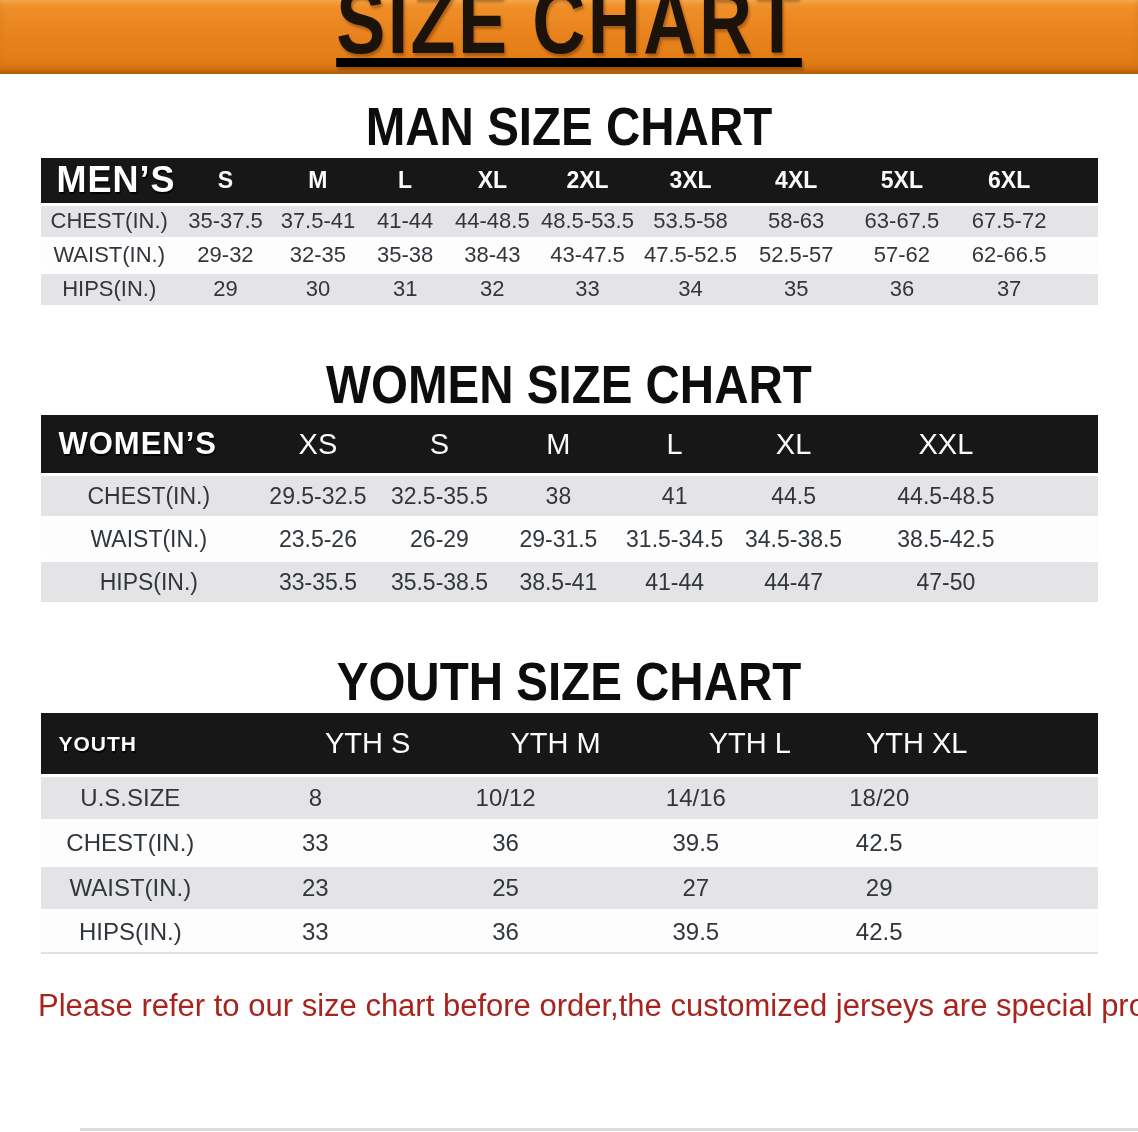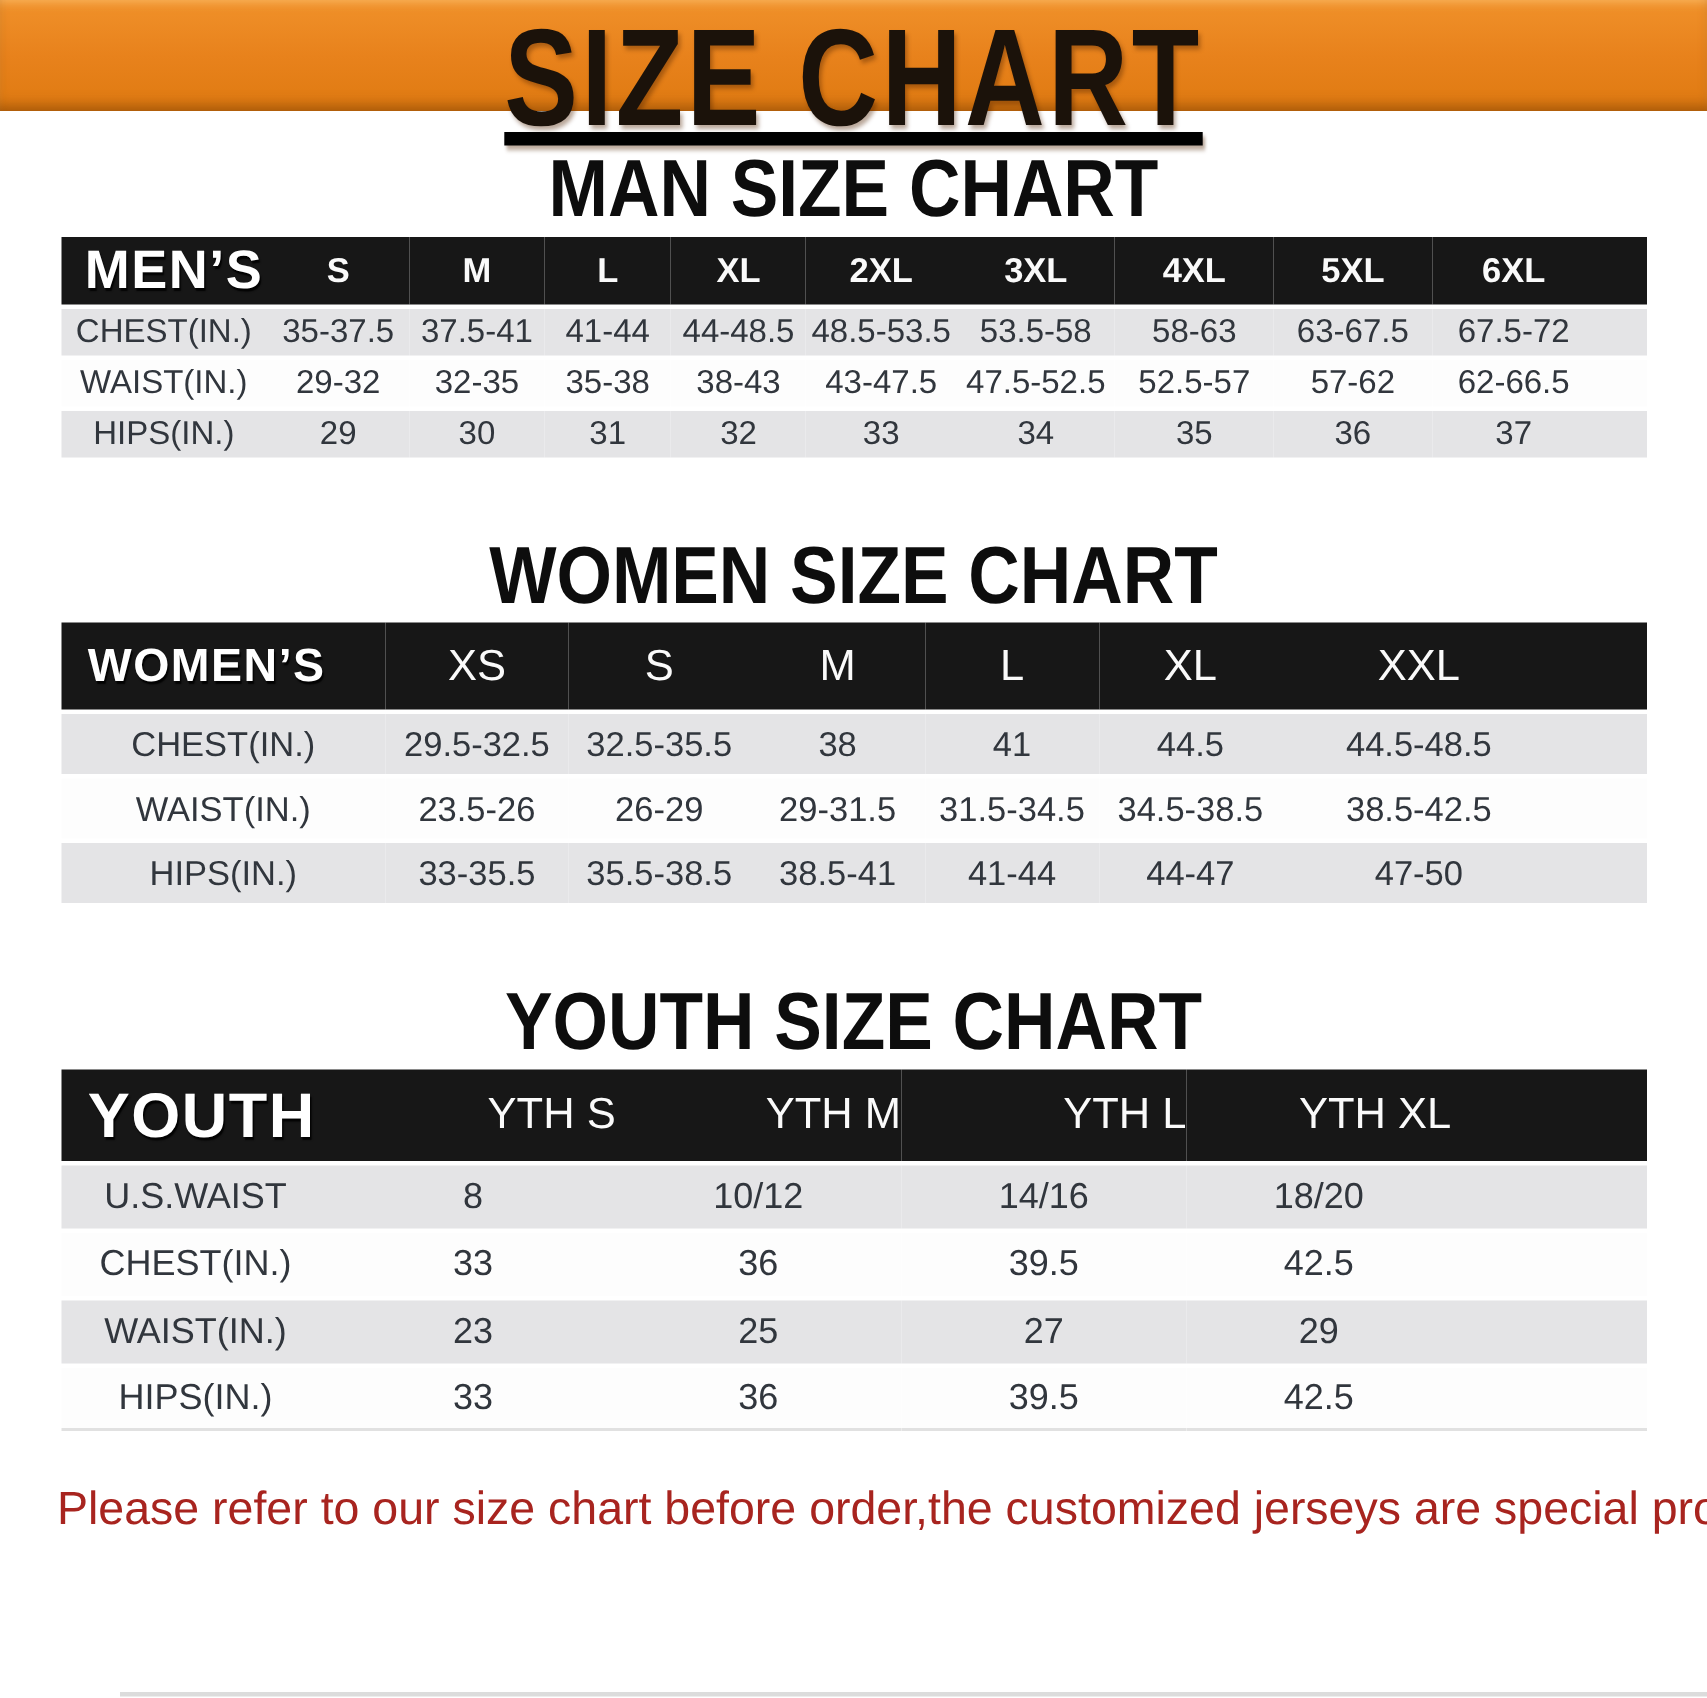--- a/index.html
+++ b/index.html
@@ -6,21 +6,21 @@
   html,body { background:#ffffff; }
   body {
     width:1138px; height:1132px; position:relative; overflow:hidden;
     font-family:"Liberation Sans", sans-serif;
   }
 
   
   .banner {
     height:74px; width:100%;
     background:linear-gradient(180deg, #f0912a 0%, var(--accent-orange,#e8821c) 50%, #df7a11 100%);
-    display:flex; align-items:flex-start; justify-content:center;
+    display:flex; align-items:flex-end; justify-content:center;
     box-shadow: inset 0 -7px 9px -4px rgba(110,55,0,.55), inset 0 5px 7px -4px rgba(255,205,130,.65);
     text-decoration: underline;
   }
   .banner-text {
     display:inline-block; white-space:nowrap;
     font-size:92px; font-weight:700; letter-spacing:3px;
     color:#1b120a; transform:scale(0.80,1.00);
     text-shadow:2px 3px 3px rgba(80,35,0,.4);
   }
 
@@ -66,21 +66,21 @@
   
   .women { margin-top:6px; }
   .women th { height:58px; font-size:29px; }
   .women th.corner { font-size:31px; padding-left:18px; }
   .women td { font-size:23px; height:40px; }
   .women th:last-child, .women td:last-child { padding-right:60px; }
 
   
   .youth { margin-top:16px; }
   .youth th { height:61px; font-size:29px;text-align:right; }
-  .youth th.corner { font-size:42px; padding-left:18px; }
+  .youth th.corner { font-size:21px; padding-left:18px; }
   .youth td { font-size:24px; height:42px; }
   .youth th:last-child, .youth td:last-child { padding-right:130px; }
   .youth tr:last-child td { border-bottom:2px solid #e1e1e1; }
 
   
   .disclaimer {
     margin:26px 38px 0 38px;
     color:var(--warning-red,#a8241f);
     font-size:31px; line-height:45px; white-space:nowrap;
   }
@@ -234,21 +234,21 @@
   </colgroup>
   <tbody>
       <tr>
     <th class="corner">YOUTH</th>
     <th>YTH S</th>
     <th>YTH M</th>
     <th>YTH L</th>
     <th>YTH XL</th>
   </tr>
   <tr class="gray">
-    <td>U.S.WAIST</td>
+    <td>U.S.SIZE</td>
     <td>8</td>
     <td>10/12</td>
     <td>14/16</td>
     <td>18/20</td>
   </tr>
   <tr class="white">
     <td>CHEST(IN.)</td>
     <td>33</td>
     <td>36</td>
     <td>39.5</td>

